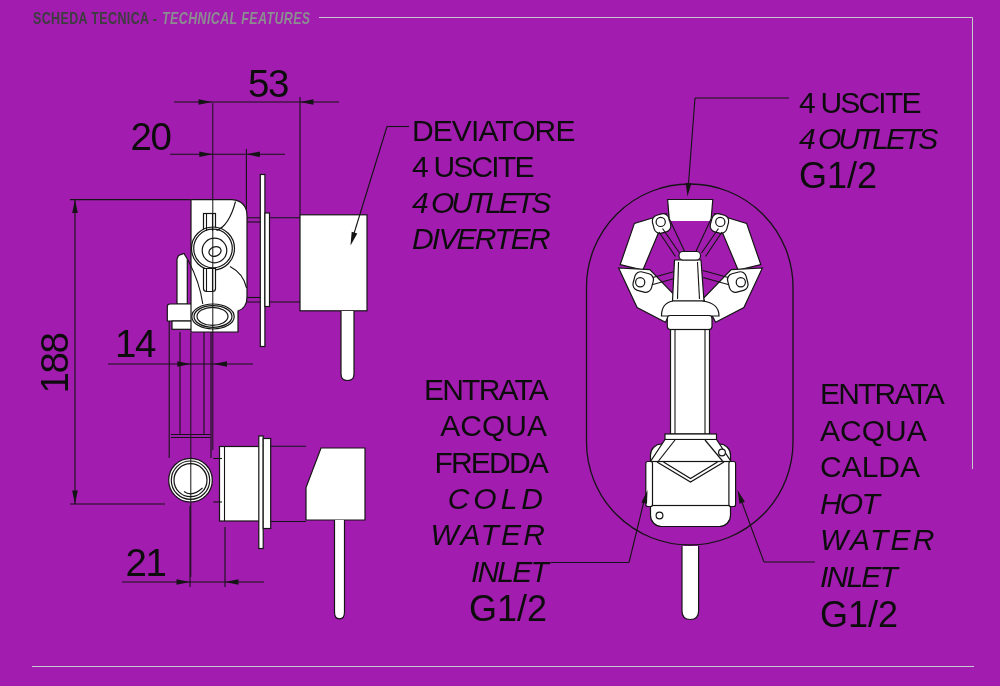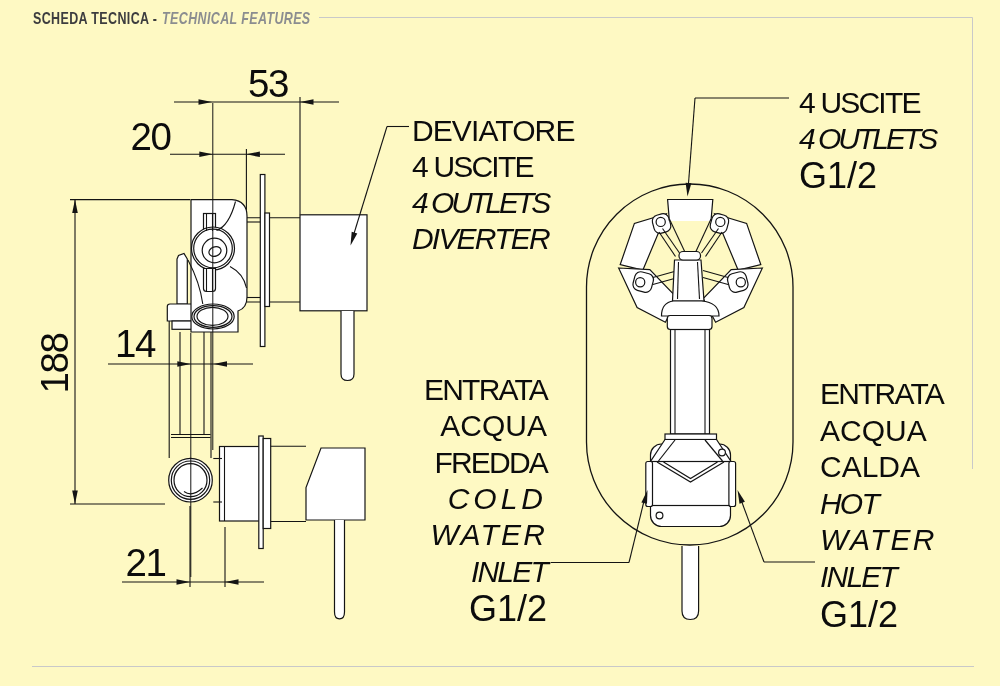--- a/index.html
+++ b/index.html
@@ -1,16 +1,16 @@
 <!DOCTYPE html>
 <html><head>
 <meta charset="utf-8">
 <style>
   html,body{margin:0;padding:0;background:#ffffff;}
-  #page{position:relative;width:1000px;height:686px;overflow:hidden;background:#fef9c3;
+  #page{position:relative;width:1000px;height:686px;overflow:hidden;background:#a21caf;
         font-family:"Liberation Sans", sans-serif;}
   svg text{font-family:"Liberation Sans", sans-serif;}
 </style>
 </head>
 <body>
 <div id="page">
 <svg width="1000" height="686" viewBox="0 0 1000 686">
 
 <g stroke="#c9c9c9" stroke-width="1" fill="none">
   <polyline points="319,17.5 972.5,17.5 972.5,469"></polyline>

